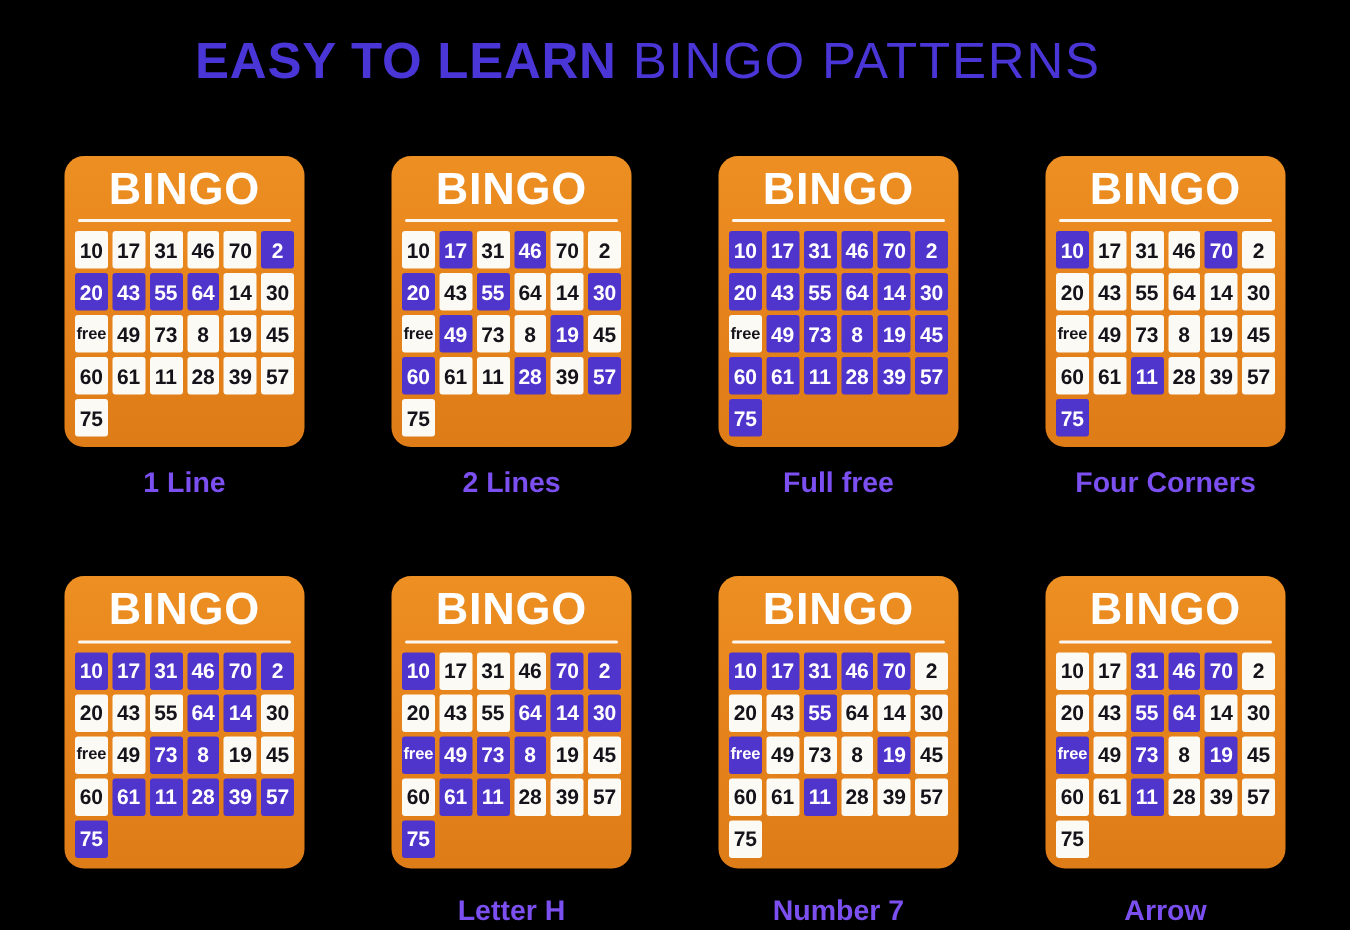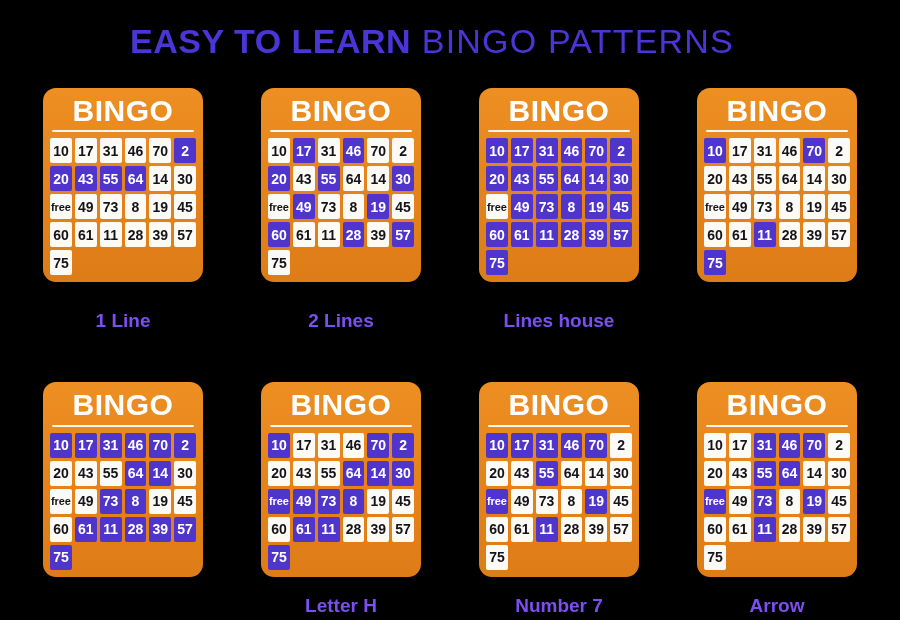--- a/index.html
+++ b/index.html
@@ -41,21 +41,21 @@
   .title-light {
     font-size: 34px;
     font-weight: 400;
     letter-spacing: 1.2px;
     color: #4a35d6;
   }
 
   
   .rows {
     position: absolute;
-    top: 88px;
+    top: 104px;
     left: 0;
     width: 900px;
   }
   .card-row {
     display: flex;
     justify-content: center;
     gap: 24px;
   }
   .card-row.row-2 { margin-top: 50px; }
 
@@ -111,21 +111,21 @@
     background: #4f35cc;
     color: #ffffff;
   }
   .cell.free {
     font-size: 11px;
     letter-spacing: -0.1px;
   }
 
   
   .caption {
-    margin-top: 29px;
+    margin-top: 15px;
     text-align: center;
     color: #7b4ff0;
     font-size: 19px;
     font-weight: 700;
     line-height: 1.1;
   }
   .row-1 .caption { font-weight: 600; }
   .row-2 .caption { margin-top: 19px; font-weight: 700; }
 </style>
 </head>
@@ -232,21 +232,21 @@
               <div class="cell marked">45</div>
               <div class="cell marked">60</div>
               <div class="cell marked">61</div>
               <div class="cell marked">11</div>
               <div class="cell marked">28</div>
               <div class="cell marked">39</div>
               <div class="cell marked">57</div>
               <div class="cell marked">75</div>
             </div>
           </div>
-          <div class="caption">Lines house</div>
+          <div class="caption">Full free</div>
         </div>
         <div class="card-cell">
           <div class="bingo-card">
             <div class="card-header">BINGO</div>
             <div class="header-rule"></div>
             <div class="grid">
               <div class="cell marked">10</div>
               <div class="cell">17</div>
               <div class="cell">31</div>
               <div class="cell">46</div>
@@ -266,20 +266,21 @@
               <div class="cell">45</div>
               <div class="cell">60</div>
               <div class="cell">61</div>
               <div class="cell marked">11</div>
               <div class="cell">28</div>
               <div class="cell">39</div>
               <div class="cell">57</div>
               <div class="cell marked">75</div>
             </div>
           </div>
+          <div class="caption">Four Corners</div>
         </div>
       </div>
     <div class="card-row row-2" id="row-bottom">
         <div class="card-cell">
           <div class="bingo-card">
             <div class="card-header">BINGO</div>
             <div class="header-rule"></div>
             <div class="grid">
               <div class="cell marked">10</div>
               <div class="cell marked">17</div>

